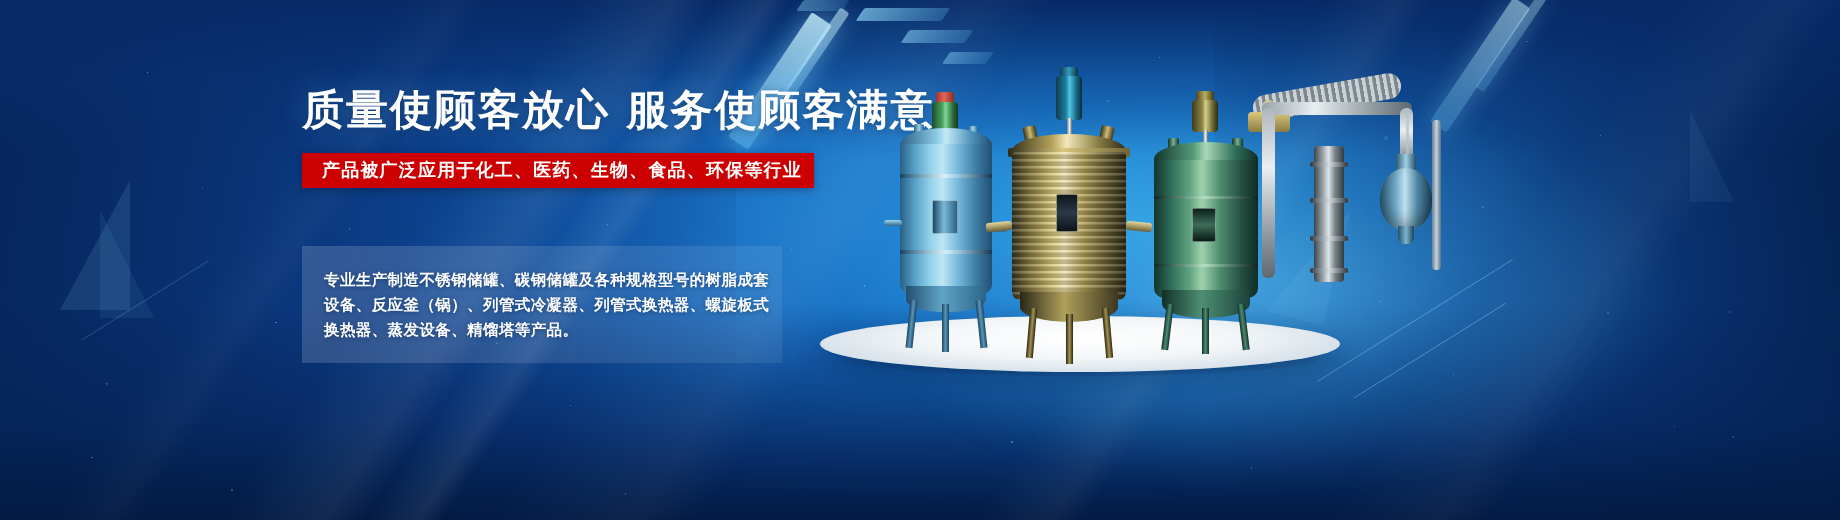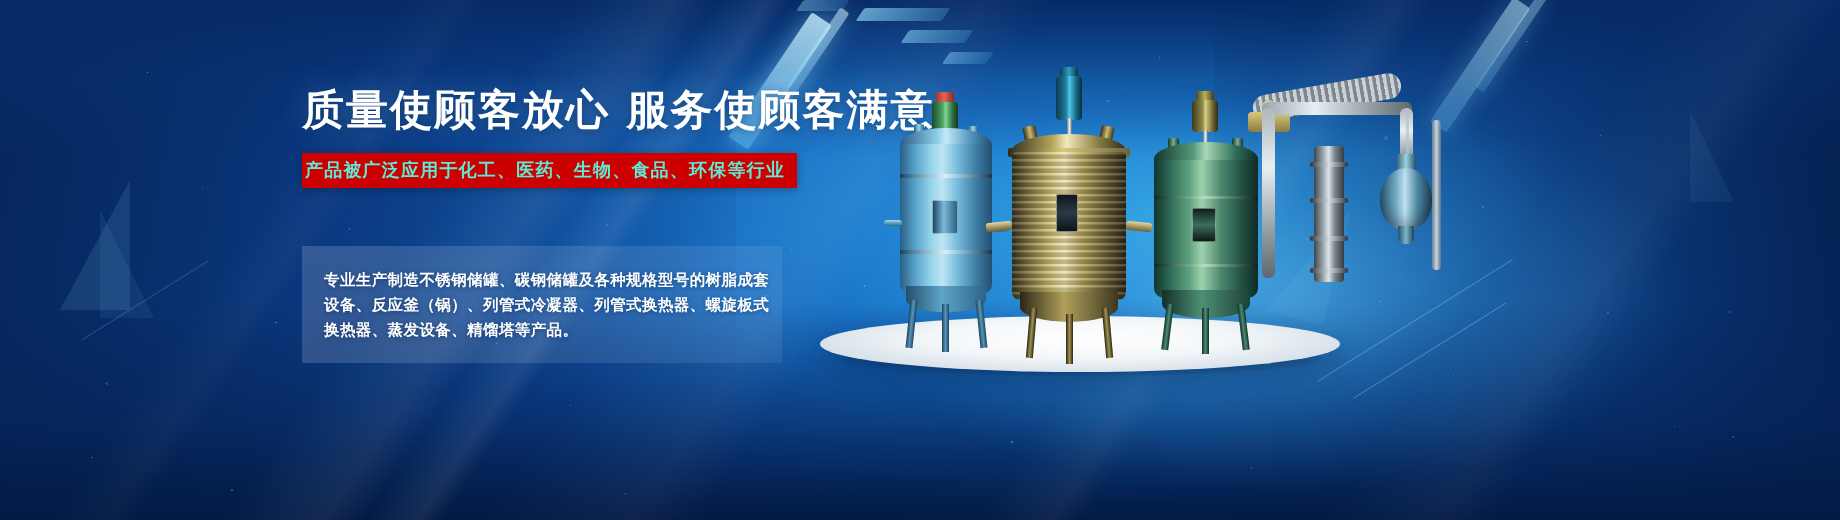--- a/index.html
+++ b/index.html
@@ -140,26 +140,26 @@
     letter-spacing:2px;
     line-height:1.16;
     white-space:nowrap;
     text-shadow:0 2px 10px rgba(0,40,90,.55), 0 0 26px rgba(120,200,255,.35);
     margin:0 0 18px 0;
   }
 
   .tagline-bar{
     display:inline-block;
     background:#cc0000;
-    color:#5eead4;
+    color:#ffffff;
     font-size:18px;
     font-weight:700;
     letter-spacing:1.2px;
     line-height:1;
-    padding:8px 12px 9px 3px;
+    padding:8px 12px 9px 20px;
     white-space:nowrap;
     box-shadow:0 2px 8px rgba(0,0,0,.28);
   }
 
   .desc-panel{
     margin-top:58px;
     width:480px;
     background:linear-gradient(110deg,rgba(255,255,255,.17),rgba(255,255,255,.07));
     padding:22px 12px 20px 22px;
   }

